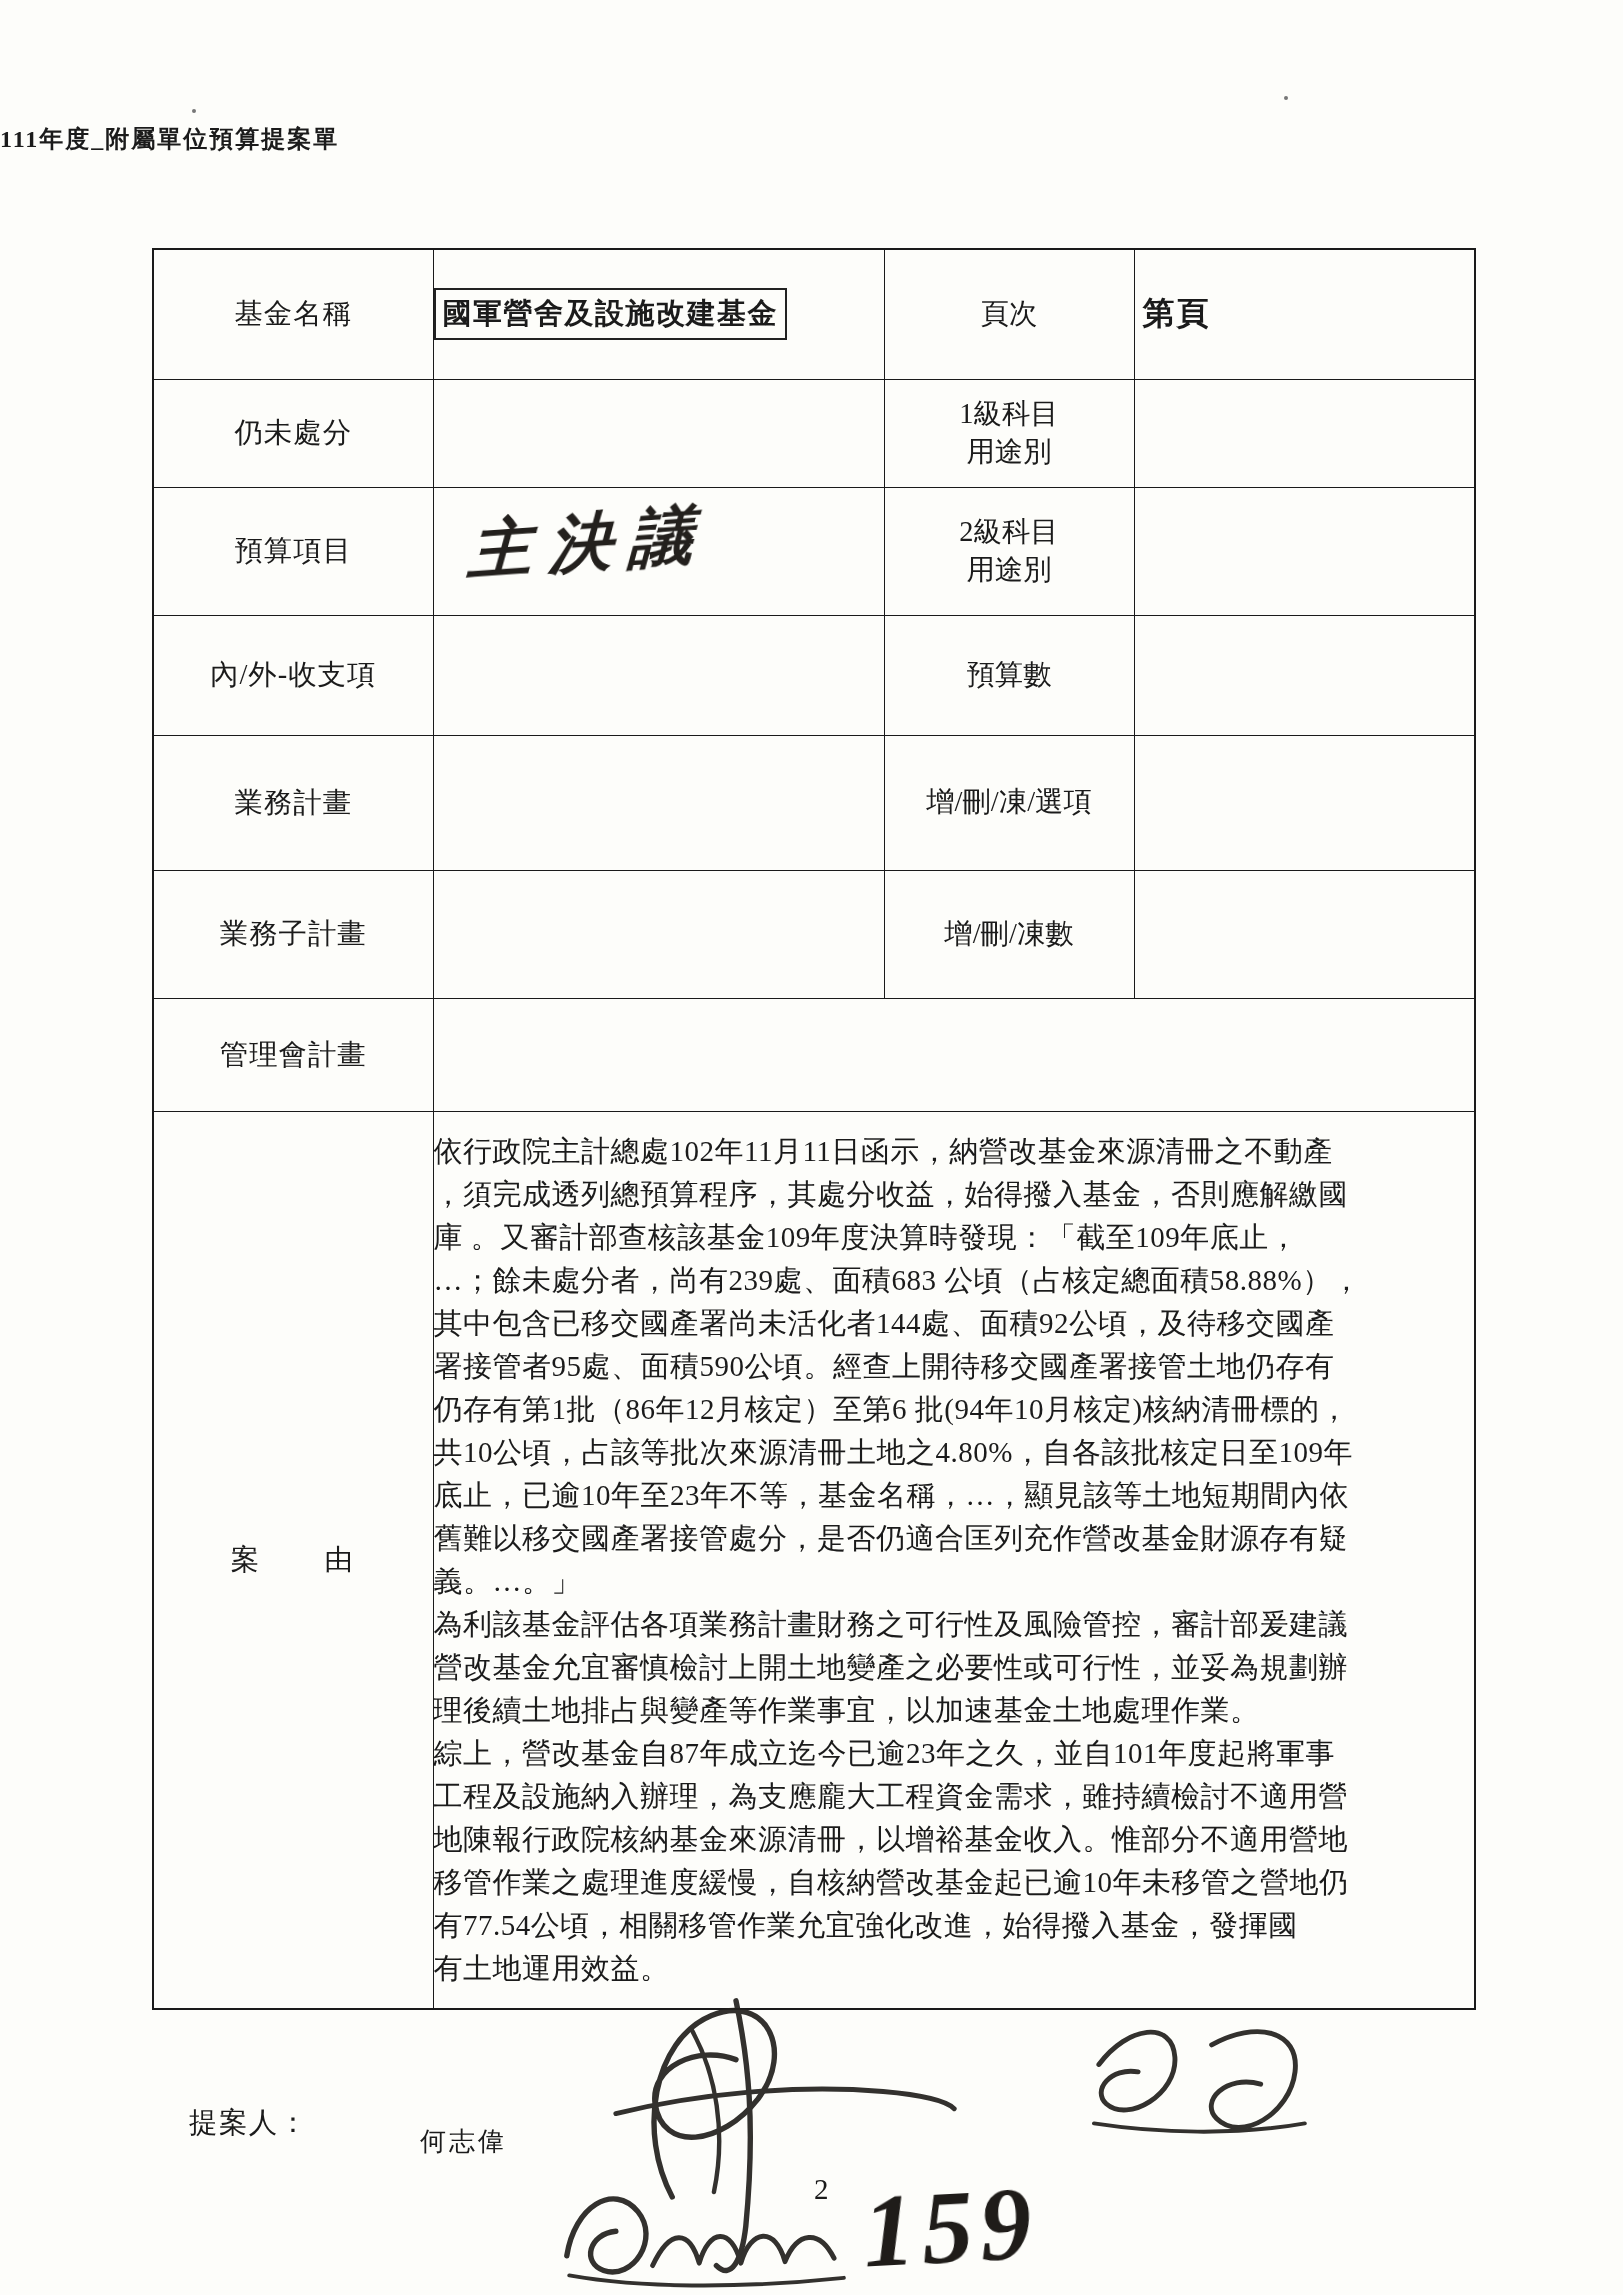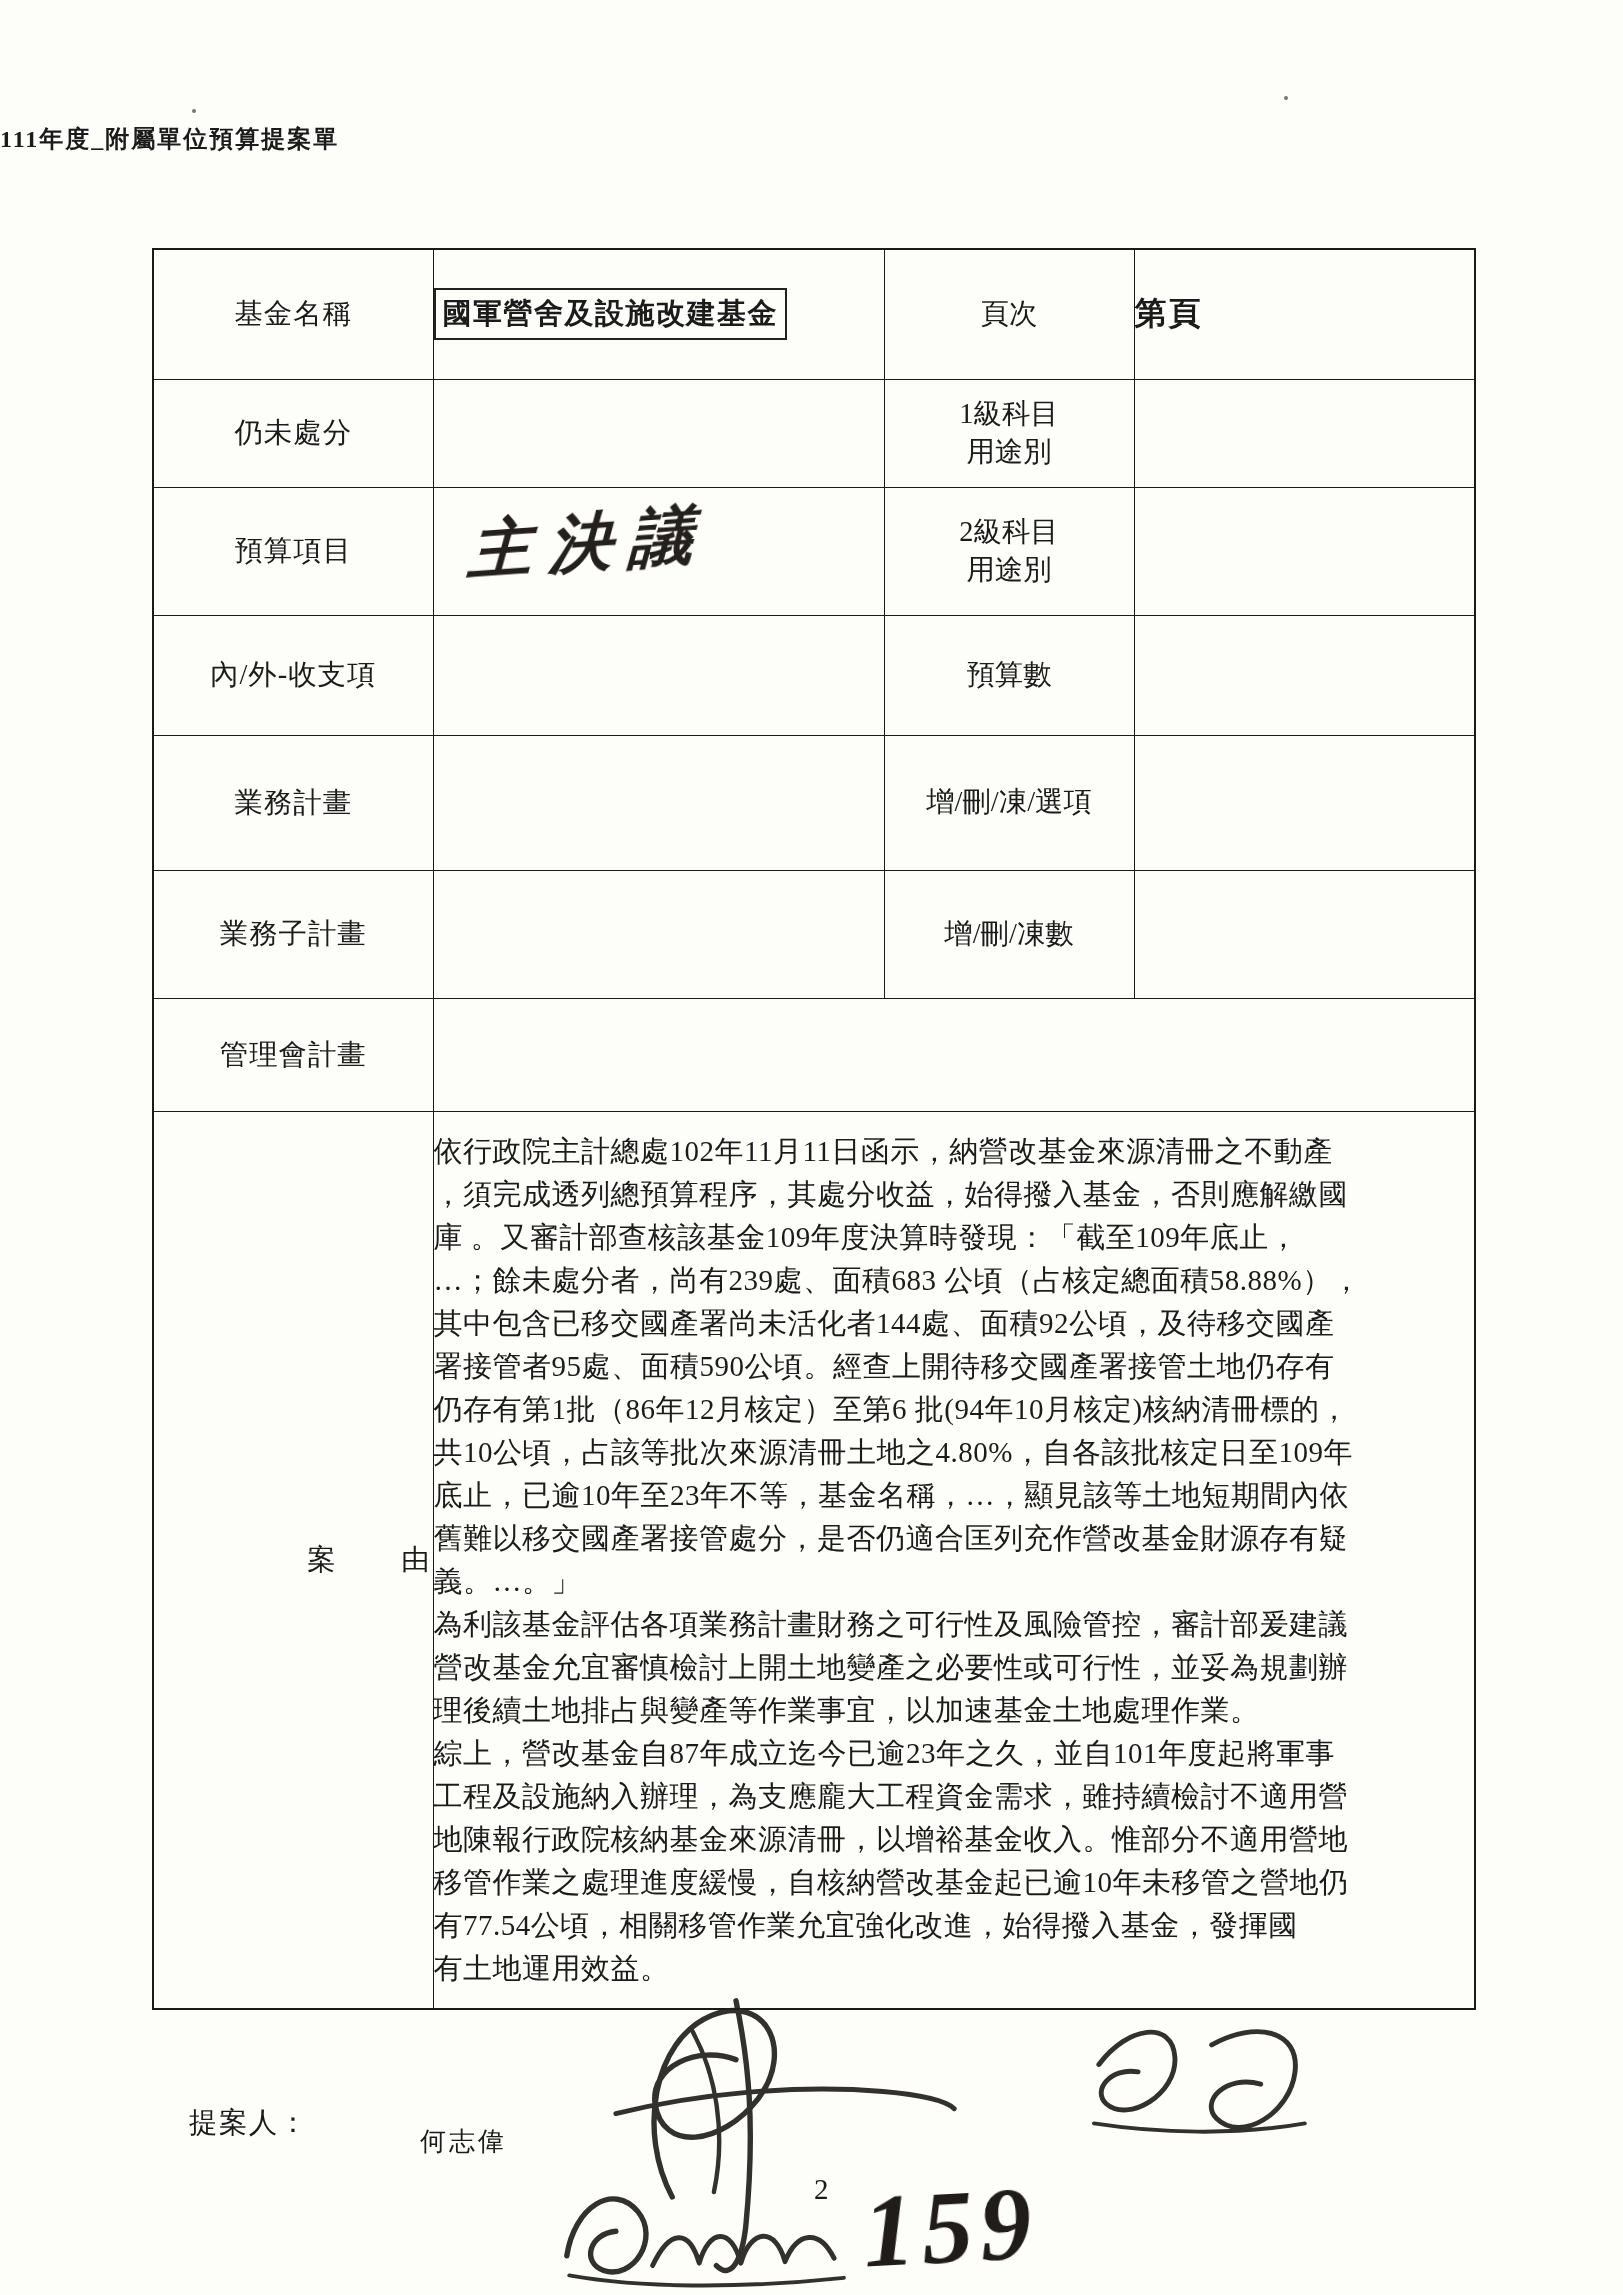--- a/index.html
+++ b/index.html
@@ -33,36 +33,36 @@
   td.lbl{text-align:center;letter-spacing:1px;}
   td.lbl2{text-align:center;white-space:pre-line;line-height:1.35;font-size:26.5px;margin-top:20px;}
   td.val{padding-left:11.8px;}
   td.val2{padding-left:11.8px;}
   .boxed{
     display:inline-block;
     border:2px solid #222;
     padding:3.9px 6.9px;
     font-size:29px;font-weight:600;letter-spacing:1.5px;
   }
-  .pageval{font-size:32px;font-weight:700;letter-spacing:2px;}
+  .pageval{font-size:32px;font-weight:700;letter-spacing:2px;padding-left:8px;}
   .handwriting{
     display:inline-block;
     font-size:64px;
     font-style:italic;
     font-weight:600;
     letter-spacing:16.7px;
     color:#23201d;
     transform:rotate(-4deg) skewX(-6deg);
     transform-origin:left center;
     margin-left:34px;
     filter:blur(0.3px);
   }
   td.case-label{
     vertical-align:top;
-    text-align:right;
+    text-align:center;
     padding-top:12.8px;
     font-size:30px;
     letter-spacing:2.9px;
   }
   td.case-text{
     vertical-align:top;
     padding:12.8px 13.7px 9.8px 14.7px;
   }
   .case-line{
     font-size:29px;

